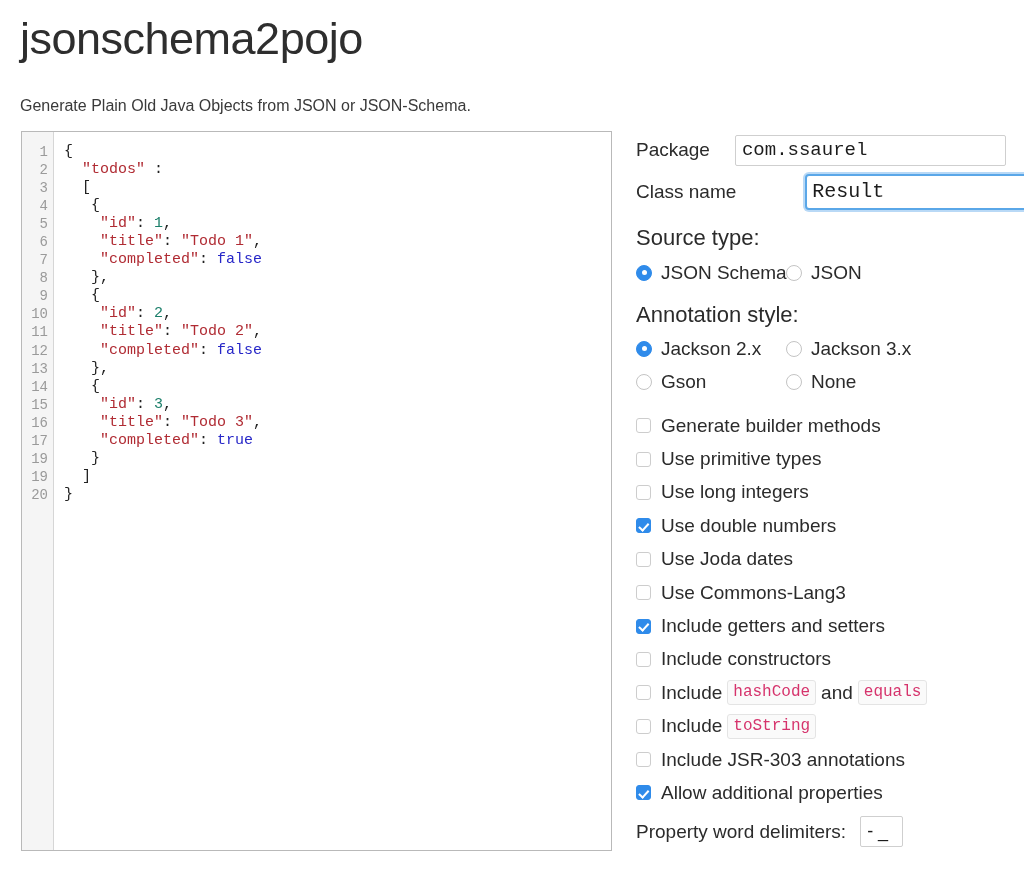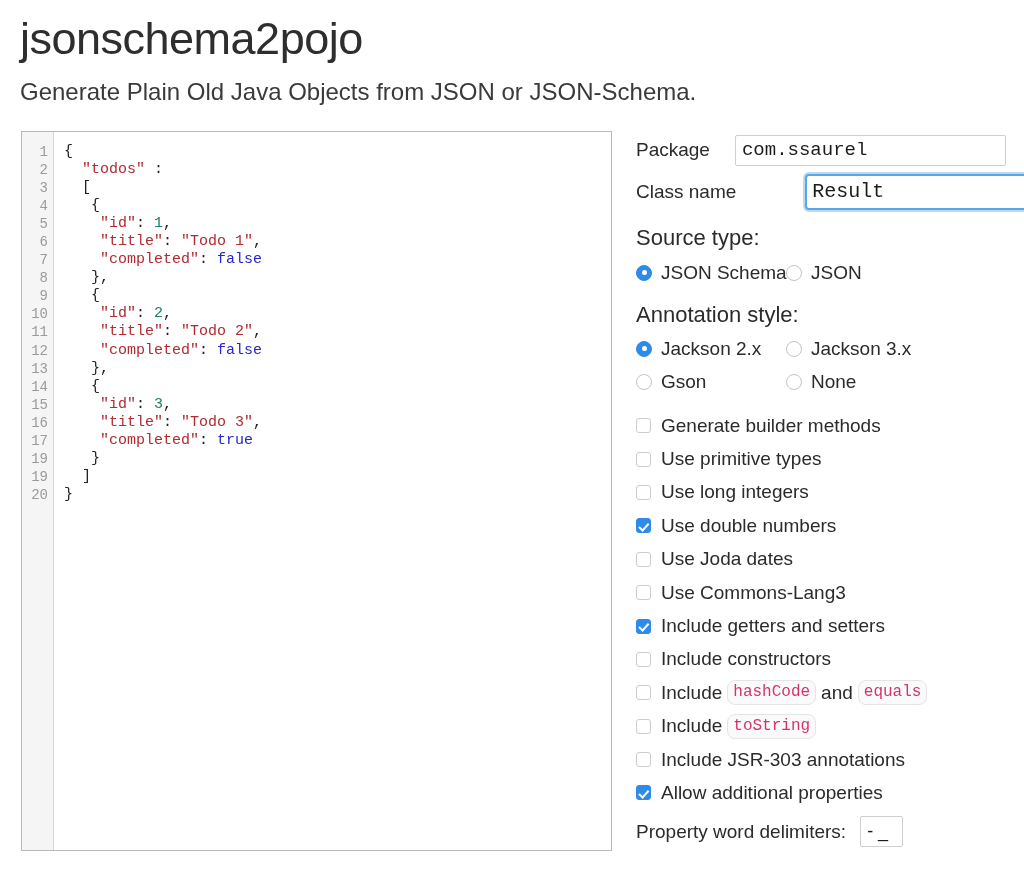--- a/index.html
+++ b/index.html
@@ -26,25 +26,25 @@
   #app-title {
     font-size: 45px;
     font-weight: 400;
     line-height: 54px;
     letter-spacing: -0.5px;
     color: #2e2e2e;
     margin: 0;
     white-space: nowrap;
   }
   #app-subtitle {
-    font-size: 24px;
+    font-size: 16px;
     font-weight: 400;
     line-height: 32px;
     color: #3a3a3a;
-    margin: 10px 0 0 0;
+    margin: 24px 0 0 0;
     white-space: nowrap;
   }
 
   
   #editor-panel {
     position: absolute;
     left: 21px;
     top: 131px;
     width: 589px;
     height: 718px;
@@ -227,21 +227,21 @@
     white-space: nowrap;
     display: flex;
     align-items: center;
   }
   code.inline-code {
     font-family: "Liberation Mono", monospace;
     font-size: 16px;
     color: #d6336c;
     background: #fafafa;
     border: 1px solid #e4e4e4;
-    border-radius: 8px;
+    border-radius: 3px;
     padding: 1px 5px 2px 5px;
     margin: 0 5px;
     line-height: 20px;
   }
 
   #delimiters-row {
     display: flex;
     align-items: center;
     height: 36px;
     margin-top: 4px;

